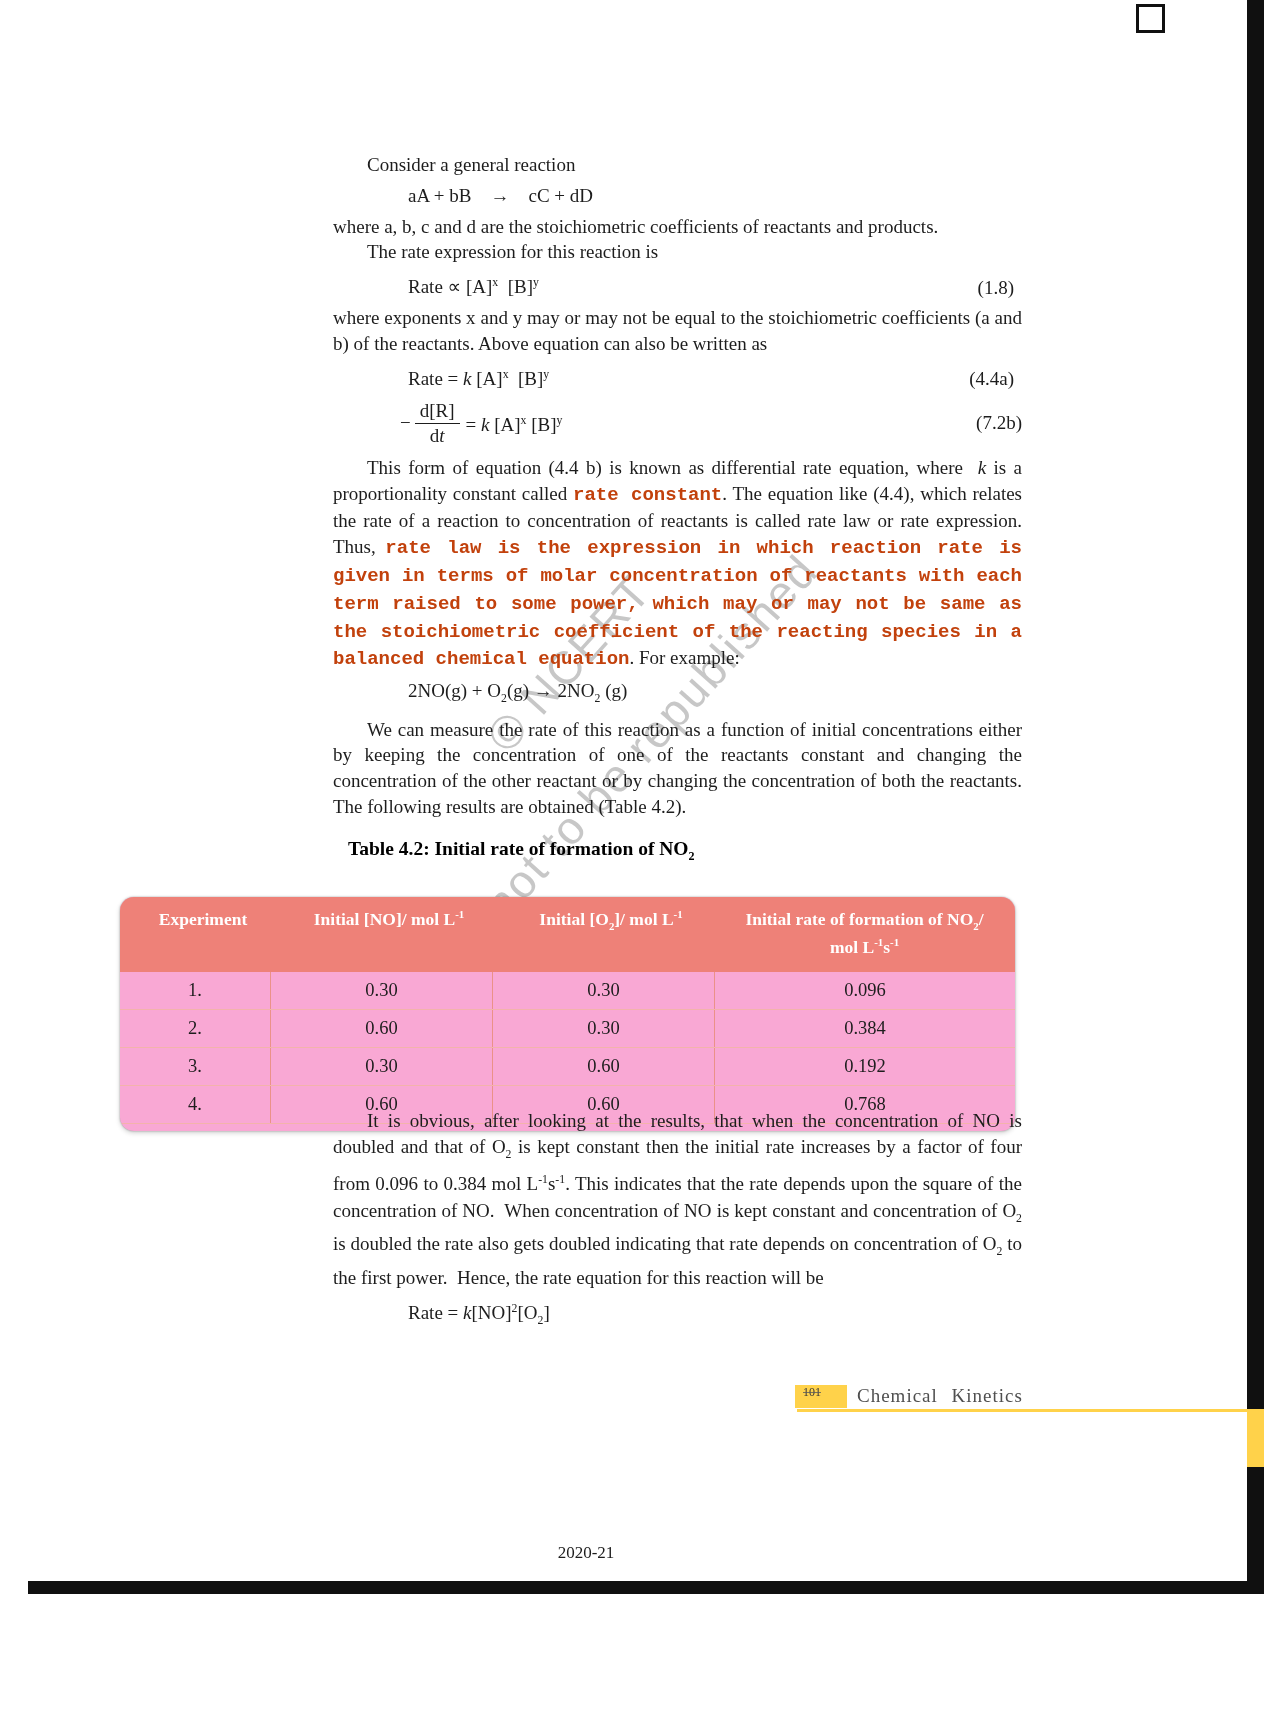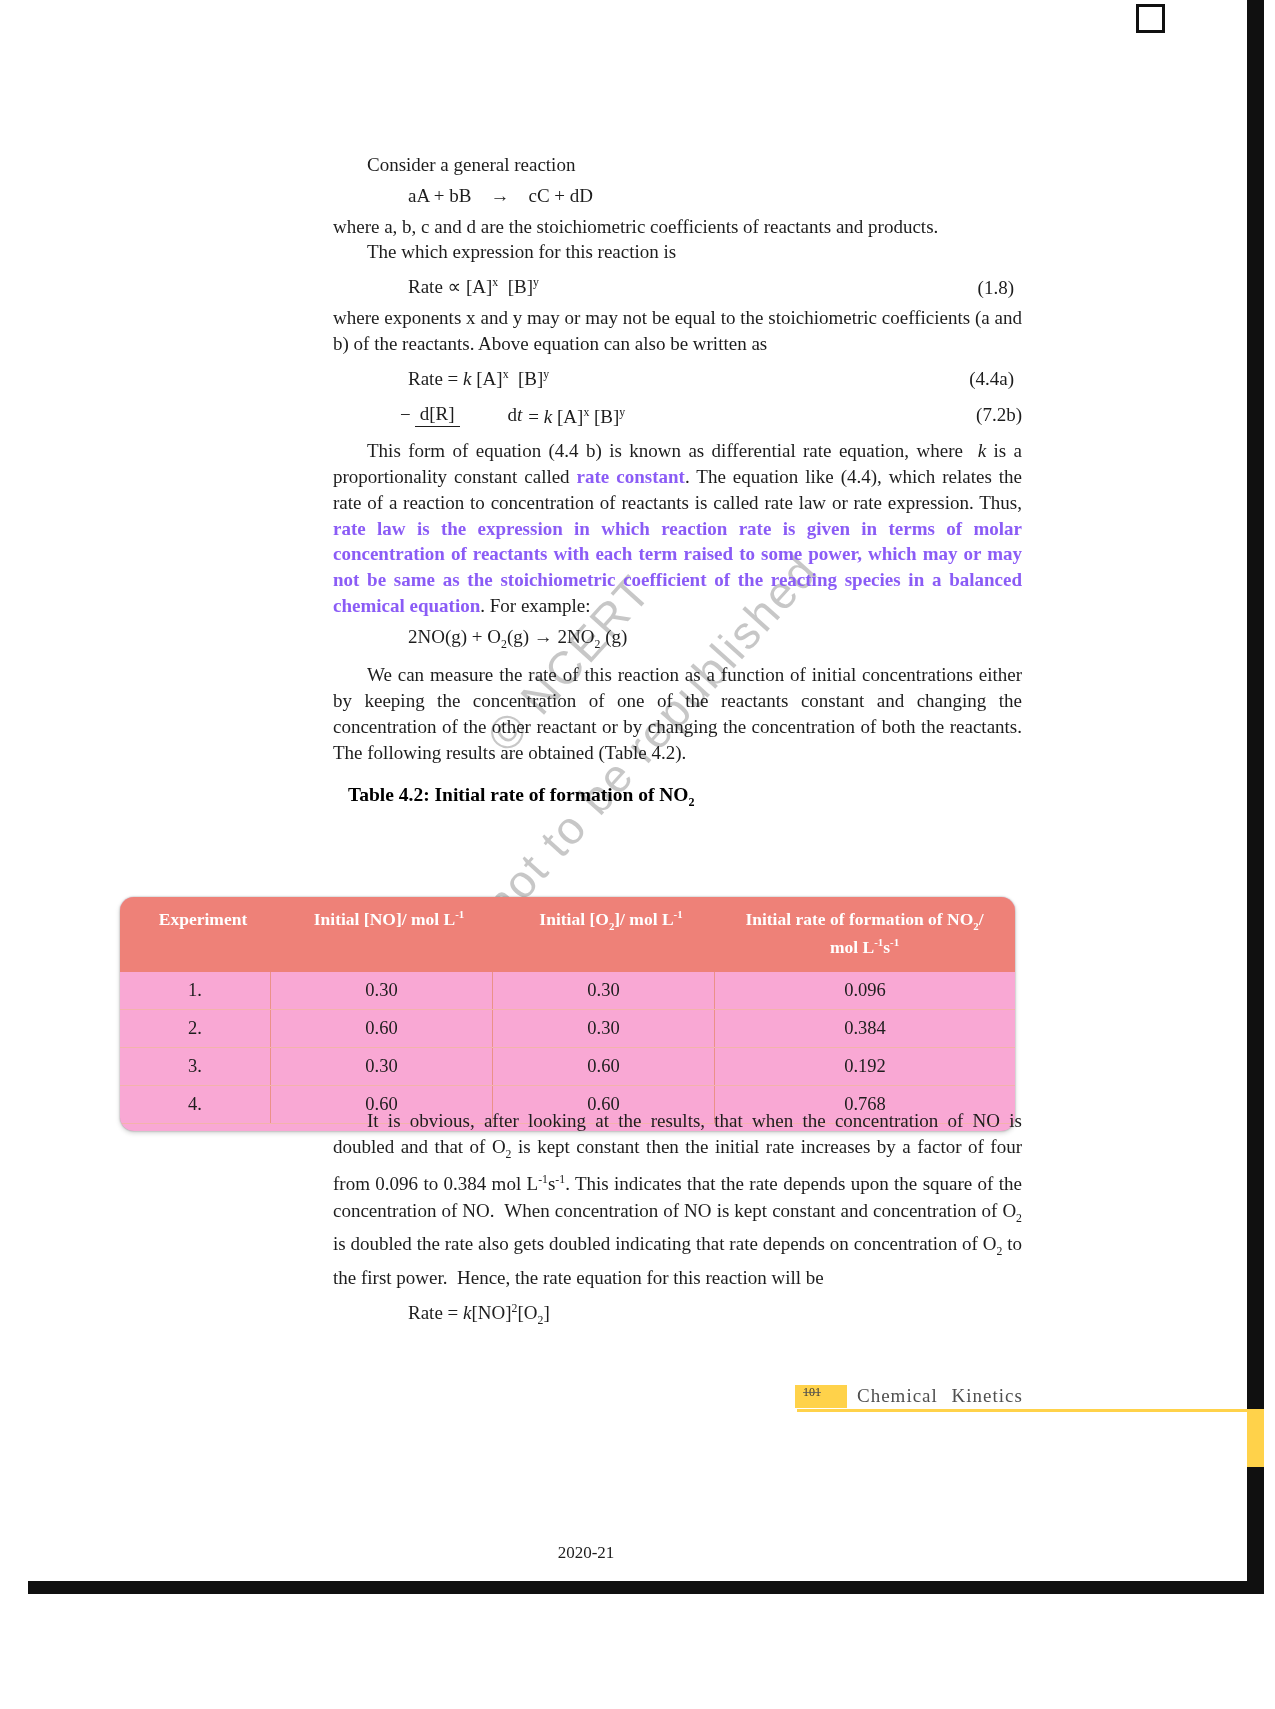--- a/index.html
+++ b/index.html
@@ -26,31 +26,31 @@
   }
 
   
   .text-col, .text-col2 {
     position:absolute; left:333px; width:689px; z-index:1;
     font-size:19px; line-height:25.8px; text-align:justify;
   }
   .text-col { top:152px; }
   .text-col2 { top:1108px; }
   p.indent { text-indent:34px; }
-  b { color:#8b5cf6; }
+  b { color:#c2410c;font-family:Liberation Mono, monospace; }
   sup { font-size:0.62em; }
   sub { font-size:0.62em; }
 
   .eq { display:flex; align-items:baseline; padding-left:67px; margin:5px 8px; text-align:left; }
   .eq .eq-body { white-space:nowrap; }
   .eq .eq-num { margin-left:auto; }
 
   .eq-frac { align-items:center; margin:8px 0; }
   .frac-row { display:inline-flex; align-items:center; }
-  .frac { display:inline-flex; flex-direction:row; text-align:center; margin:0 6px 0 4px; line-height:1.15;gap:48px; }
+  .frac { display:inline-flex; flex-direction:column; text-align:center; margin:0 6px 0 4px; line-height:1.15; }
   .frac .num { border-bottom:1.6px solid #1d1d1d; padding:0 5px 1px; }
   .frac .den { padding-top:1px; }
 
   .table-title { margin-top:16px; font-weight:bold; color:#000000; text-align:left; text-indent:15px; font-size:19.5px; }
 
   
   .table-card {
     position:absolute; left:120px; top:897px; width:895px; z-index:1;
     background:#f9a8d4; border-radius:14px; overflow:hidden;
     box-shadow:0 0 2px rgba(0,0,0,0.35), 0 2px 5px rgba(0,0,0,0.18);
@@ -95,21 +95,21 @@
   <div class="corner-square"></div>
 
   <div class="text-col">
     <p class="indent">Consider a general reaction</p>
 
     <div class="eq">
       <span class="eq-body">aA + bB &nbsp;&nbsp;&nbsp;→&nbsp;&nbsp;&nbsp; cC + dD</span>
     </div>
 
     <p>where a, b, c and d are the stoichiometric coefficients of reactants and products.</p>
-    <p class="indent">The which expression for this reaction is</p>
+    <p class="indent">The rate expression for this reaction is</p>
 
     <div class="eq">
       <span class="eq-body">Rate ∝ [A]<sup>x</sup> &nbsp;[B]<sup>y</sup></span>
       <span class="eq-num">(1.8)</span>
     </div>
 
     <p>where exponents x and y may or may not be equal to the stoichiometric coefficients (a and b) of the reactants. Above equation can also be written as</p>
 
     <div class="eq">
       <span class="eq-body">Rate = <i>k</i> [A]<sup>x</sup> &nbsp;[B]<sup>y</sup></span>

